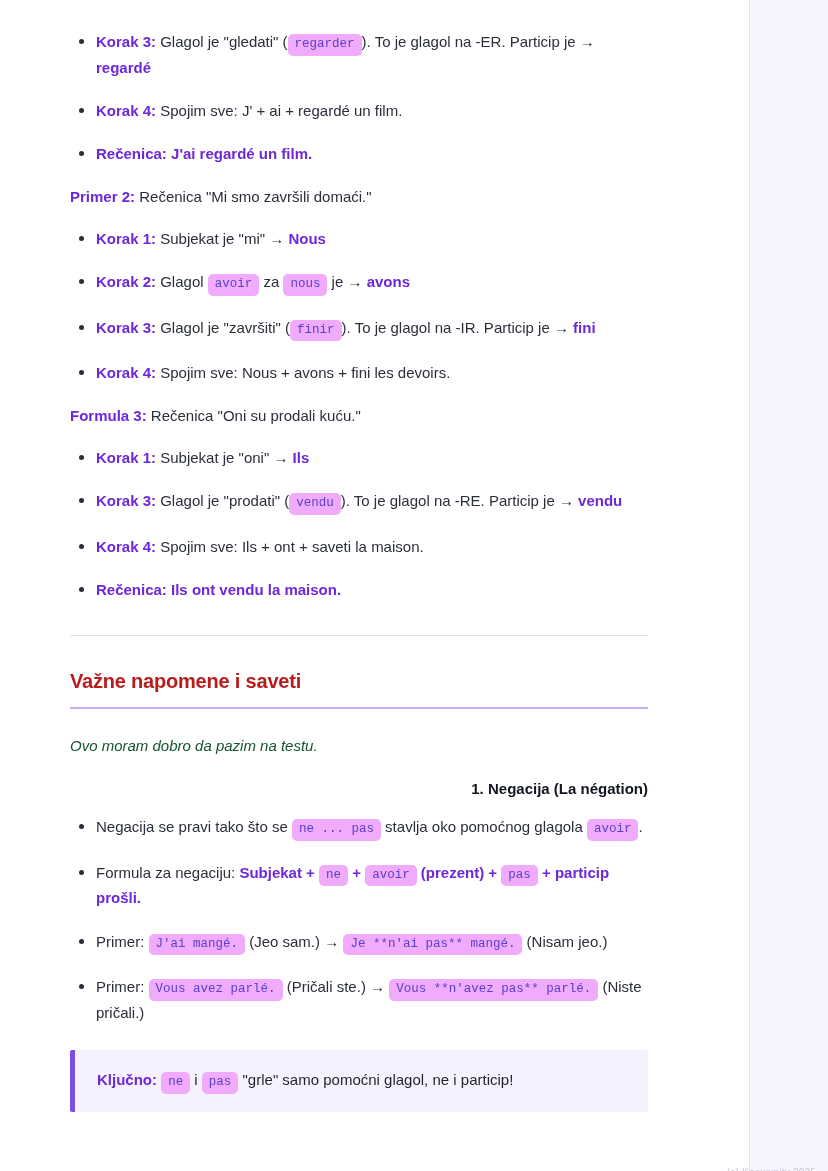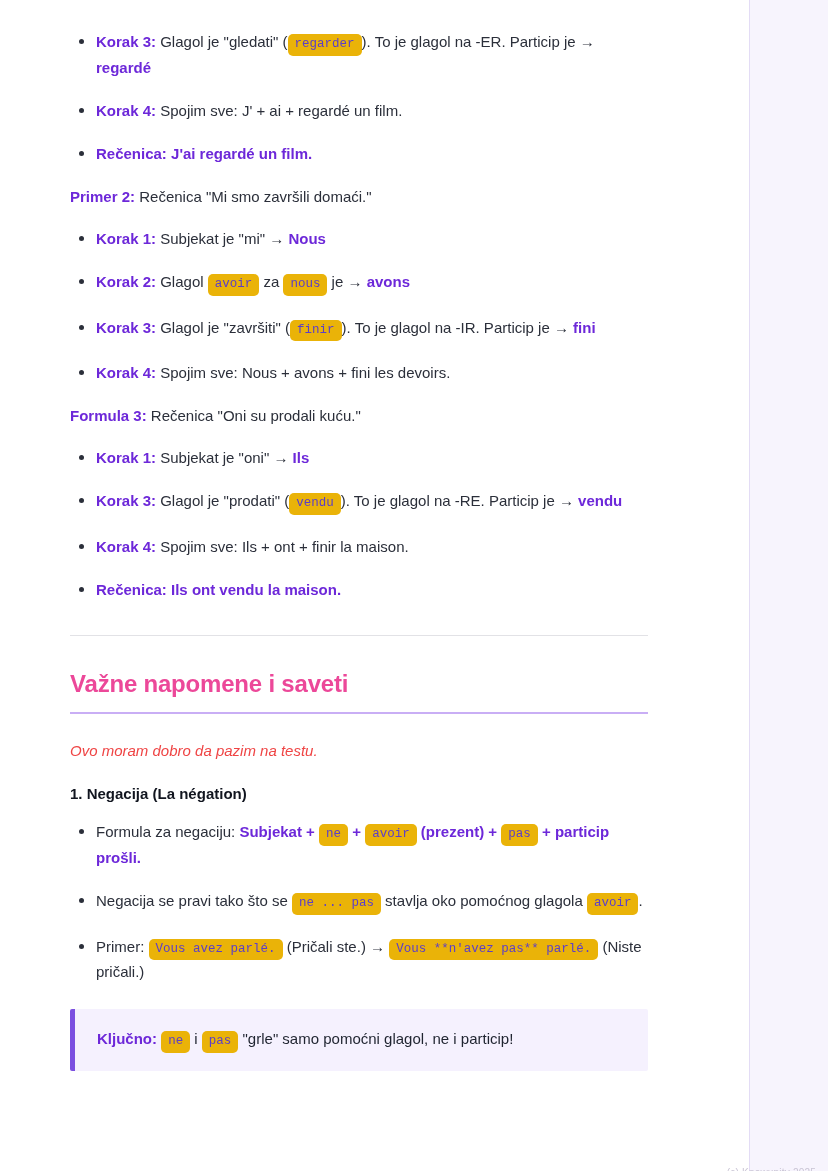--- a/index.html
+++ b/index.html
@@ -71,58 +71,59 @@
   .para {
     font-size: 15px;
     line-height: 1.55;
     margin: 0 0 18px 0;
     color: #2b2f3a;
   }
   .b { font-weight: bold; color: #6d28d9; }
   code.tok {
     font-family: "Liberation Mono", monospace;
     font-size: 12.5px;
-    background: #eab308;
+    background: #f0abfc;
     color: #5b3ec9;
     border-radius: 5px;
     padding: 3px 7px;
     white-space: nowrap;
     display: inline-block;
     line-height: 1.25;
     vertical-align: baseline;
   }
 
   hr.sep {
     border: none;
     border-top: 1px solid #e2e2e6;
     margin: 34px 0 34px 0;
   }
   h2.section {
-    font-size: 24px;
+    font-size: 20px;
     font-weight: bold;
-    color: #ec4899;
+    color: #b91c1c;
     margin: 0 0 14px 0;
     letter-spacing: -0.2px;
   }
   .section-underline {
     border: none;
     border-top: 2px solid #c9aef5;
     margin: 0 0 28px 0;
   }
   .italic-note {
     font-style: italic;
     font-size: 15px;
-    color: #ef4444;
+    color: #14532d;
     margin: 0 0 26px 0;
   }
   h3.subsection {
     font-size: 15px;
     font-weight: bold;
     color: #11151f;
     margin: 4px 0 18px 0;
+    text-align: right;
   }
   .callout {
     margin-top: 26px;
     background: #f5f1fe;
     border-left: 5px solid #7b4fe0;
     padding: 18px 20px 18px 22px;
     font-size: 15px;
     line-height: 1.6;
     border-radius: 2px;
   }
@@ -155,36 +156,37 @@
         <li><span class="b">Korak 4:</span><span> Spojim sve: Nous + avons + fini les devoirs.</span></li>
       </ul>
 
     <p class="para">
       <span class="b">Formula 3:</span><span> Rečenica "Oni su prodali kuću."</span>
     </p>
 
     <ul class="bullets">
         <li><span class="b">Korak 1:</span><span> Subjekat je "oni" </span><span>→</span><span class="b"> Ils</span></li>
         <li><span class="b">Korak 3:</span><span> Glagol je "prodati" (</span><code class="tok">vendu</code><span>). To je glagol na -RE. Particip je </span><span>→</span><span class="b"> vendu</span></li>
-        <li><span class="b">Korak 4:</span><span> Spojim sve: Ils + ont + finir la maison.</span></li>
+        <li><span class="b">Korak 4:</span><span> Spojim sve: Ils + ont + saveti la maison.</span></li>
         <li><span class="b">Rečenica: Ils ont vendu la maison.</span></li>
       </ul>
 
     <hr class="sep">
 
     <h2 class="section">Važne napomene i saveti</h2>
     <hr class="section-underline">
 
     <p class="italic-note">Ovo moram dobro da pazim na testu.</p>
 
     <h3 class="subsection">1. Negacija (La négation)</h3>
 
     <ul class="bullets">
+        <li><span>Negacija se pravi tako što se </span><code class="tok">ne ... pas</code><span> stavlja oko pomoćnog glagola </span><code class="tok">avoir</code><span>.</span></li>
         <li><span>Formula za negaciju: </span><span class="b">Subjekat +</span><span> </span><code class="tok">ne</code><span class="b"> + </span><code class="tok">avoir</code><span class="b"> (prezent) +</span><span> </span><code class="tok">pas</code><span class="b"> + particip prošli.</span></li>
-        <li><span>Negacija se pravi tako što se </span><code class="tok">ne ... pas</code><span> stavlja oko pomoćnog glagola </span><code class="tok">avoir</code><span>.</span></li>
+        <li><span>Primer: </span><code class="tok">J'ai mangé.</code><span> (Jeo sam.) </span><span>→</span><span> </span><code class="tok">Je **n'ai pas** mangé.</code><span> (Nisam jeo.)</span></li>
         <li><span>Primer: </span><code class="tok">Vous avez parlé.</code><span> (Pričali ste.) </span><span>→</span><span> </span><code class="tok">Vous **n'avez pas** parlé.</code><span> (Niste pričali.)</span></li>
       </ul>
 
     <div class="callout">
       <span><span class="b">Ključno:</span><span> </span><code class="tok">ne</code><span> i </span><code class="tok">pas</code><span> "grle" samo pomoćni glagol, ne i particip!</span></span>
     </div>
 
   </div>
 </div>
 

